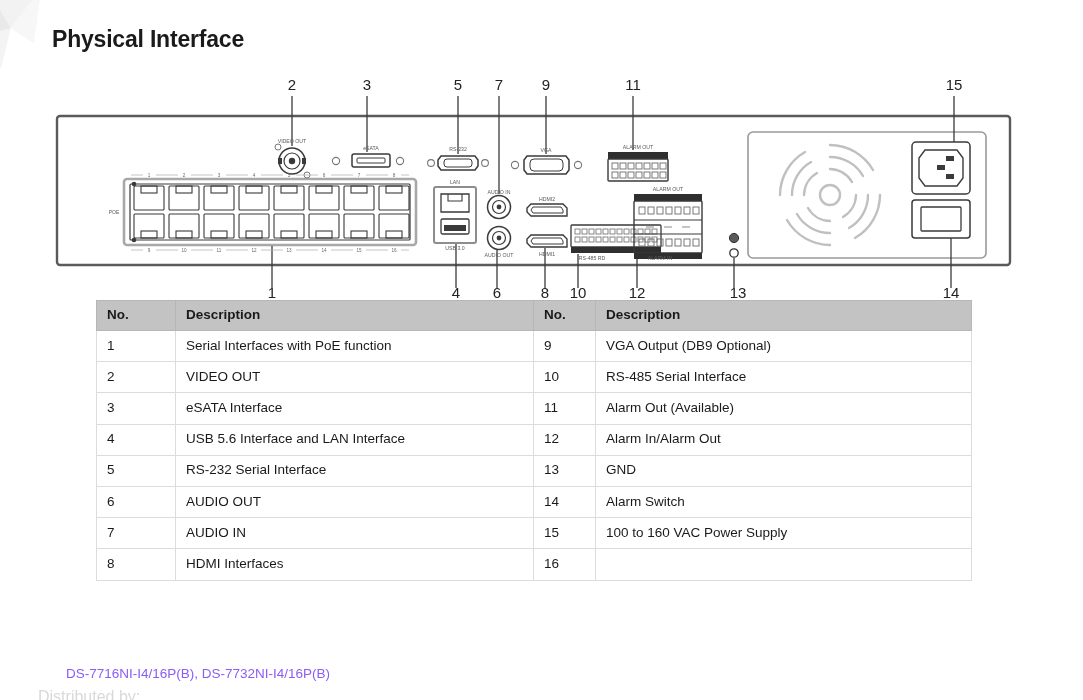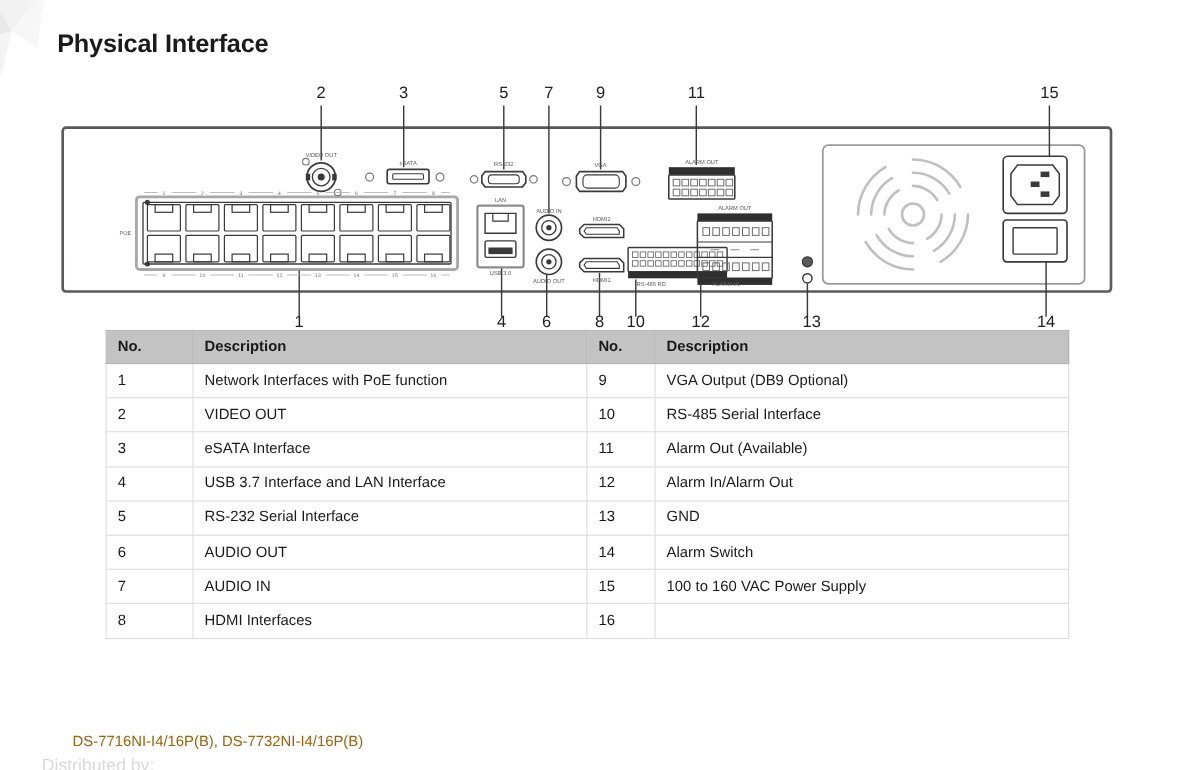--- a/index.html
+++ b/index.html
@@ -35,21 +35,21 @@
     letter-spacing: -0.2px;
     white-space: nowrap;
   }
   #title-physical { left: 52px; top: 26px; }
   #title-model    { left: 52px; top: 618px; }
 
   .model-line {
     position: absolute;
     left: 66px; top: 666px;
     font-size: 13.5px;
-    color: #a16207;
+    color: #8b5cf6;
     white-space: nowrap;
   }
   .distributed-line {
     position: absolute;
     left: 38px; top: 688px;
     font-size: 16px;
     color: #b9b9b9;
     white-space: nowrap;
     opacity: .55;
   }
@@ -491,39 +491,39 @@
       <tr>
         <th>No.</th>
         <th>Description</th>
         <th>No.</th>
         <th>Description</th>
       </tr>
     </thead>
     <tbody>
       <tr>
         <td>1</td>
-        <td>Network Interfaces with PoE function</td>
+        <td>Serial Interfaces with PoE function</td>
         <td>9</td>
         <td>VGA Output (DB9 Optional)</td>
       </tr>
       <tr>
         <td>2</td>
         <td>VIDEO OUT</td>
         <td>10</td>
         <td>RS-485 Serial Interface</td>
       </tr>
       <tr>
         <td>3</td>
         <td>eSATA Interface</td>
         <td>11</td>
         <td>Alarm Out (Available)</td>
       </tr>
       <tr>
         <td>4</td>
-        <td>USB 3.7 Interface and LAN Interface</td>
+        <td>USB 5.6 Interface and LAN Interface</td>
         <td>12</td>
         <td>Alarm In/Alarm Out</td>
       </tr>
       <tr>
         <td>5</td>
         <td>RS-232 Serial Interface</td>
         <td>13</td>
         <td>GND</td>
       </tr>
       <tr>

